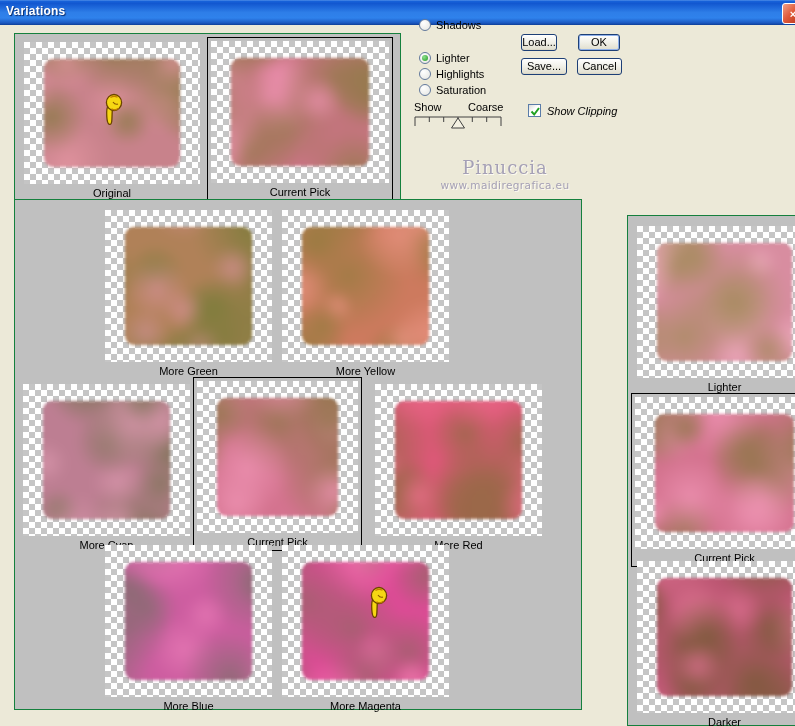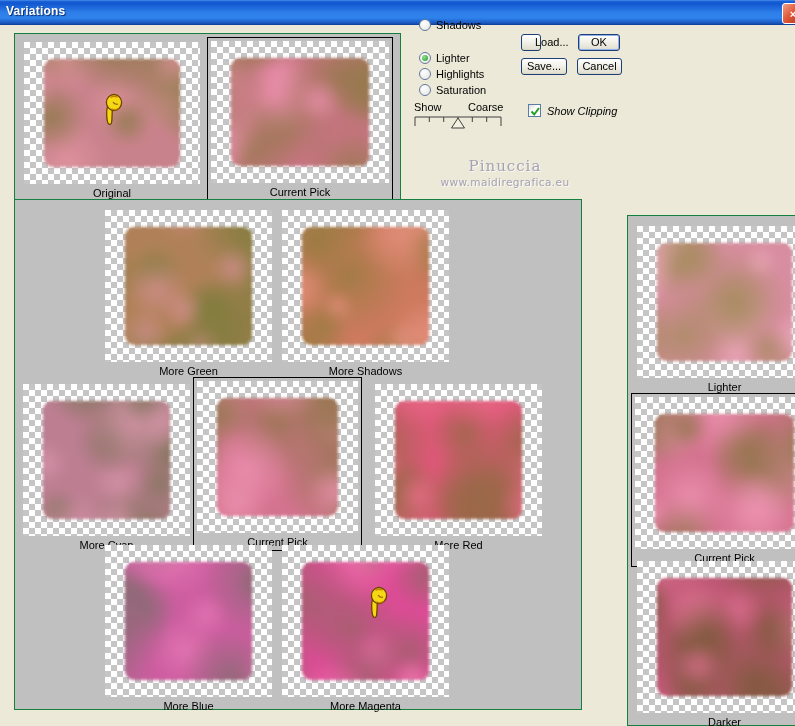--- a/index.html
+++ b/index.html
@@ -54,21 +54,21 @@
   .slider-svg{position:absolute;left:412px;top:112px;}
 
   .cb{position:absolute;left:528px;top:104px;width:13px;height:13px;box-sizing:border-box;
     border:1px solid #5a7ca8;background:linear-gradient(135deg,#dcdcd8,#ffffff 45%);}
   .cb svg{display:none;position:absolute;left:0;top:0;}
   .cb.on svg{display:block;}
   .cb-label{position:absolute;left:547px;top:105px;color:#000;font-style:italic;}
 
   
   .wm{position:absolute;left:420px;top:157px;width:170px;text-align:center;color:#a5a0b6;}
-  .wm-l1{font-family:"DejaVu Serif",serif;font-size:15px;letter-spacing:1px;
+  .wm-l1{font-family:"DejaVu Serif",serif;font-size:18px;letter-spacing:1px;
     text-shadow:1px 1px 0 #fcfaf1;}
   .wm-l2{font-family:"DejaVu Sans",sans-serif;font-size:10.5px;letter-spacing:.4px;margin-top:1px;
     text-shadow:1px 1px 0 #fcfaf1;}
 </style>
 </head>
 <body>
 
 <div class="window">
 
   <div class="titlebar">
@@ -121,21 +121,21 @@
   </div>
   <div class="radio-row" style="top:67px;">
     <span class="radio"></span>
     <span class="rlabel">Highlights</span>
   </div>
   <div class="radio-row" style="top:83px;">
     <span class="radio"></span>
     <span class="rlabel">Saturation</span>
   </div>
 
-  <button class="xpbtn" style="left:521px;top:34px;width:20px;padding-left:13px;">Load...</button>
+  <button class="xpbtn" style="left:521px;top:34px;width:36px;">Load...</button>
   <button class="xpbtn default" style="left:578px;top:34px;width:42px;">OK</button>
   <button class="xpbtn" style="left:521px;top:58px;width:46px;">Save...</button>
   <button class="xpbtn" style="left:577px;top:58px;width:45px;">Cancel</button>
 
   <span class="fine-label">Show</span>
   <span class="coarse-label">Coarse</span>
   <svg class="slider-svg" width="94" height="20">
     <g id="slider-g" stroke="#404040" stroke-width="1" fill="none">
         <line x1="3" y1="5" x2="89" y2="5"></line>
         <line x1="3.0" y1="5" x2="3.0" y2="14"></line>
@@ -176,21 +176,21 @@
       </div>
     <div class="slot" style="left:267px;top:10px;width:167px;">
         <div class="plain">
           <div class="ck" style="height: 152px;">
             <div class="img">
               <div class="texclip">
                 <div class="tex" style="background-color: rgb(205, 122, 94); background-image: radial-gradient(circle at 23% 77%, rgba(156, 123, 66, 0.85) 0px, rgba(156, 123, 66, 0) 27px), radial-gradient(circle at 103% 15%, rgba(232, 145, 128, 0.8) 0px, rgba(232, 145, 128, 0) 20px), radial-gradient(circle at 12% 92%, rgba(156, 123, 66, 0.85) 0px, rgba(156, 123, 66, 0) 43px), radial-gradient(circle at 74% 86%, rgba(232, 145, 128, 0.8) 0px, rgba(232, 145, 128, 0) 21px), radial-gradient(circle at 18% 21%, rgba(156, 123, 66, 0.85) 0px, rgba(156, 123, 66, 0) 37px), radial-gradient(circle at 83% 6%, rgba(232, 145, 128, 0.8) 0px, rgba(232, 145, 128, 0) 19px), radial-gradient(circle at 100% 26%, rgba(156, 123, 66, 0.85) 0px, rgba(156, 123, 66, 0) 33px), radial-gradient(circle at 32% 64%, rgba(232, 145, 128, 0.8) 0px, rgba(232, 145, 128, 0) 17px), radial-gradient(circle at 27% -3%, rgba(156, 123, 66, 0.85) 0px, rgba(156, 123, 66, 0) 57px), radial-gradient(circle at 89% 81%, rgba(232, 145, 128, 0.8) 0px, rgba(232, 145, 128, 0) 34px), radial-gradient(circle at 34% -4%, rgba(156, 123, 66, 0.85) 0px, rgba(156, 123, 66, 0) 43px), radial-gradient(circle at 8% 51%, rgba(232, 145, 128, 0.8) 0px, rgba(232, 145, 128, 0) 32px), radial-gradient(circle at 8% 107%, rgba(156, 123, 66, 0.85) 0px, rgba(156, 123, 66, 0) 37px), radial-gradient(circle at 72% 16%, rgba(232, 145, 128, 0.8) 0px, rgba(232, 145, 128, 0) 44px), radial-gradient(circle at 39% 43%, rgba(156, 123, 66, 0.85) 0px, rgba(156, 123, 66, 0) 60px), radial-gradient(circle at 99% 14%, rgba(232, 145, 128, 0.8) 0px, rgba(232, 145, 128, 0) 26px), radial-gradient(circle at 100% 13%, rgba(156, 123, 66, 0.85) 0px, rgba(156, 123, 66, 0) 61px), radial-gradient(circle at 19% 19%, rgba(156, 123, 66, 0.85) 0px, rgba(156, 123, 66, 0) 21px), radial-gradient(circle at 69% 94%, rgba(156, 123, 66, 0.85) 0px, rgba(156, 123, 66, 0) 31px);"></div>
               </div>
             </div>
           </div>
-          <div class="lbl">More Shadows</div>
+          <div class="lbl">More Yellow</div>
         </div>
       </div>
     <div class="slot" style="left:8px;top:184px;width:167px;">
         <div class="plain">
           <div class="ck" style="height: 152px;">
             <div class="img">
               <div class="texclip">
                 <div class="tex" style="background-color: rgb(189, 126, 146); background-image: radial-gradient(circle at 84% 66%, rgba(133, 117, 94, 0.85) 0px, rgba(133, 117, 94, 0) 24px), radial-gradient(circle at 32% 100%, rgba(216, 149, 171, 0.8) 0px, rgba(216, 149, 171, 0) 42px), radial-gradient(circle at 73% 10%, rgba(133, 117, 94, 0.85) 0px, rgba(133, 117, 94, 0) 23px), radial-gradient(circle at 85% 25%, rgba(216, 149, 171, 0.8) 0px, rgba(216, 149, 171, 0) 29px), radial-gradient(circle at 35% 0%, rgba(133, 117, 94, 0.85) 0px, rgba(133, 117, 94, 0) 37px), radial-gradient(circle at 67% 26%, rgba(216, 149, 171, 0.8) 0px, rgba(216, 149, 171, 0) 44px), radial-gradient(circle at 72% 25%, rgba(133, 117, 94, 0.85) 0px, rgba(133, 117, 94, 0) 48px), radial-gradient(circle at 69% 17%, rgba(216, 149, 171, 0.8) 0px, rgba(216, 149, 171, 0) 32px), radial-gradient(circle at 20% 84%, rgba(133, 117, 94, 0.85) 0px, rgba(133, 117, 94, 0) 22px), radial-gradient(circle at 57% 91%, rgba(216, 149, 171, 0.8) 0px, rgba(216, 149, 171, 0) 23px), radial-gradient(circle at 52% 38%, rgba(133, 117, 94, 0.85) 0px, rgba(133, 117, 94, 0) 34px), radial-gradient(circle at 12% 52%, rgba(216, 149, 171, 0.8) 0px, rgba(216, 149, 171, 0) 22px), radial-gradient(circle at 47% -6%, rgba(133, 117, 94, 0.85) 0px, rgba(133, 117, 94, 0) 57px), radial-gradient(circle at 64% -9%, rgba(216, 149, 171, 0.8) 0px, rgba(216, 149, 171, 0) 34px), radial-gradient(circle at 57% 100%, rgba(133, 117, 94, 0.85) 0px, rgba(133, 117, 94, 0) 23px), radial-gradient(circle at 57% 65%, rgba(216, 149, 171, 0.8) 0px, rgba(216, 149, 171, 0) 26px), radial-gradient(circle at 93% 44%, rgba(133, 117, 94, 0.85) 0px, rgba(133, 117, 94, 0) 24px), radial-gradient(circle at 72% 97%, rgba(133, 117, 94, 0.85) 0px, rgba(133, 117, 94, 0) 60px), radial-gradient(circle at 90% 43%, rgba(133, 117, 94, 0.85) 0px, rgba(133, 117, 94, 0) 42px);"></div>
               </div>
             </div>

